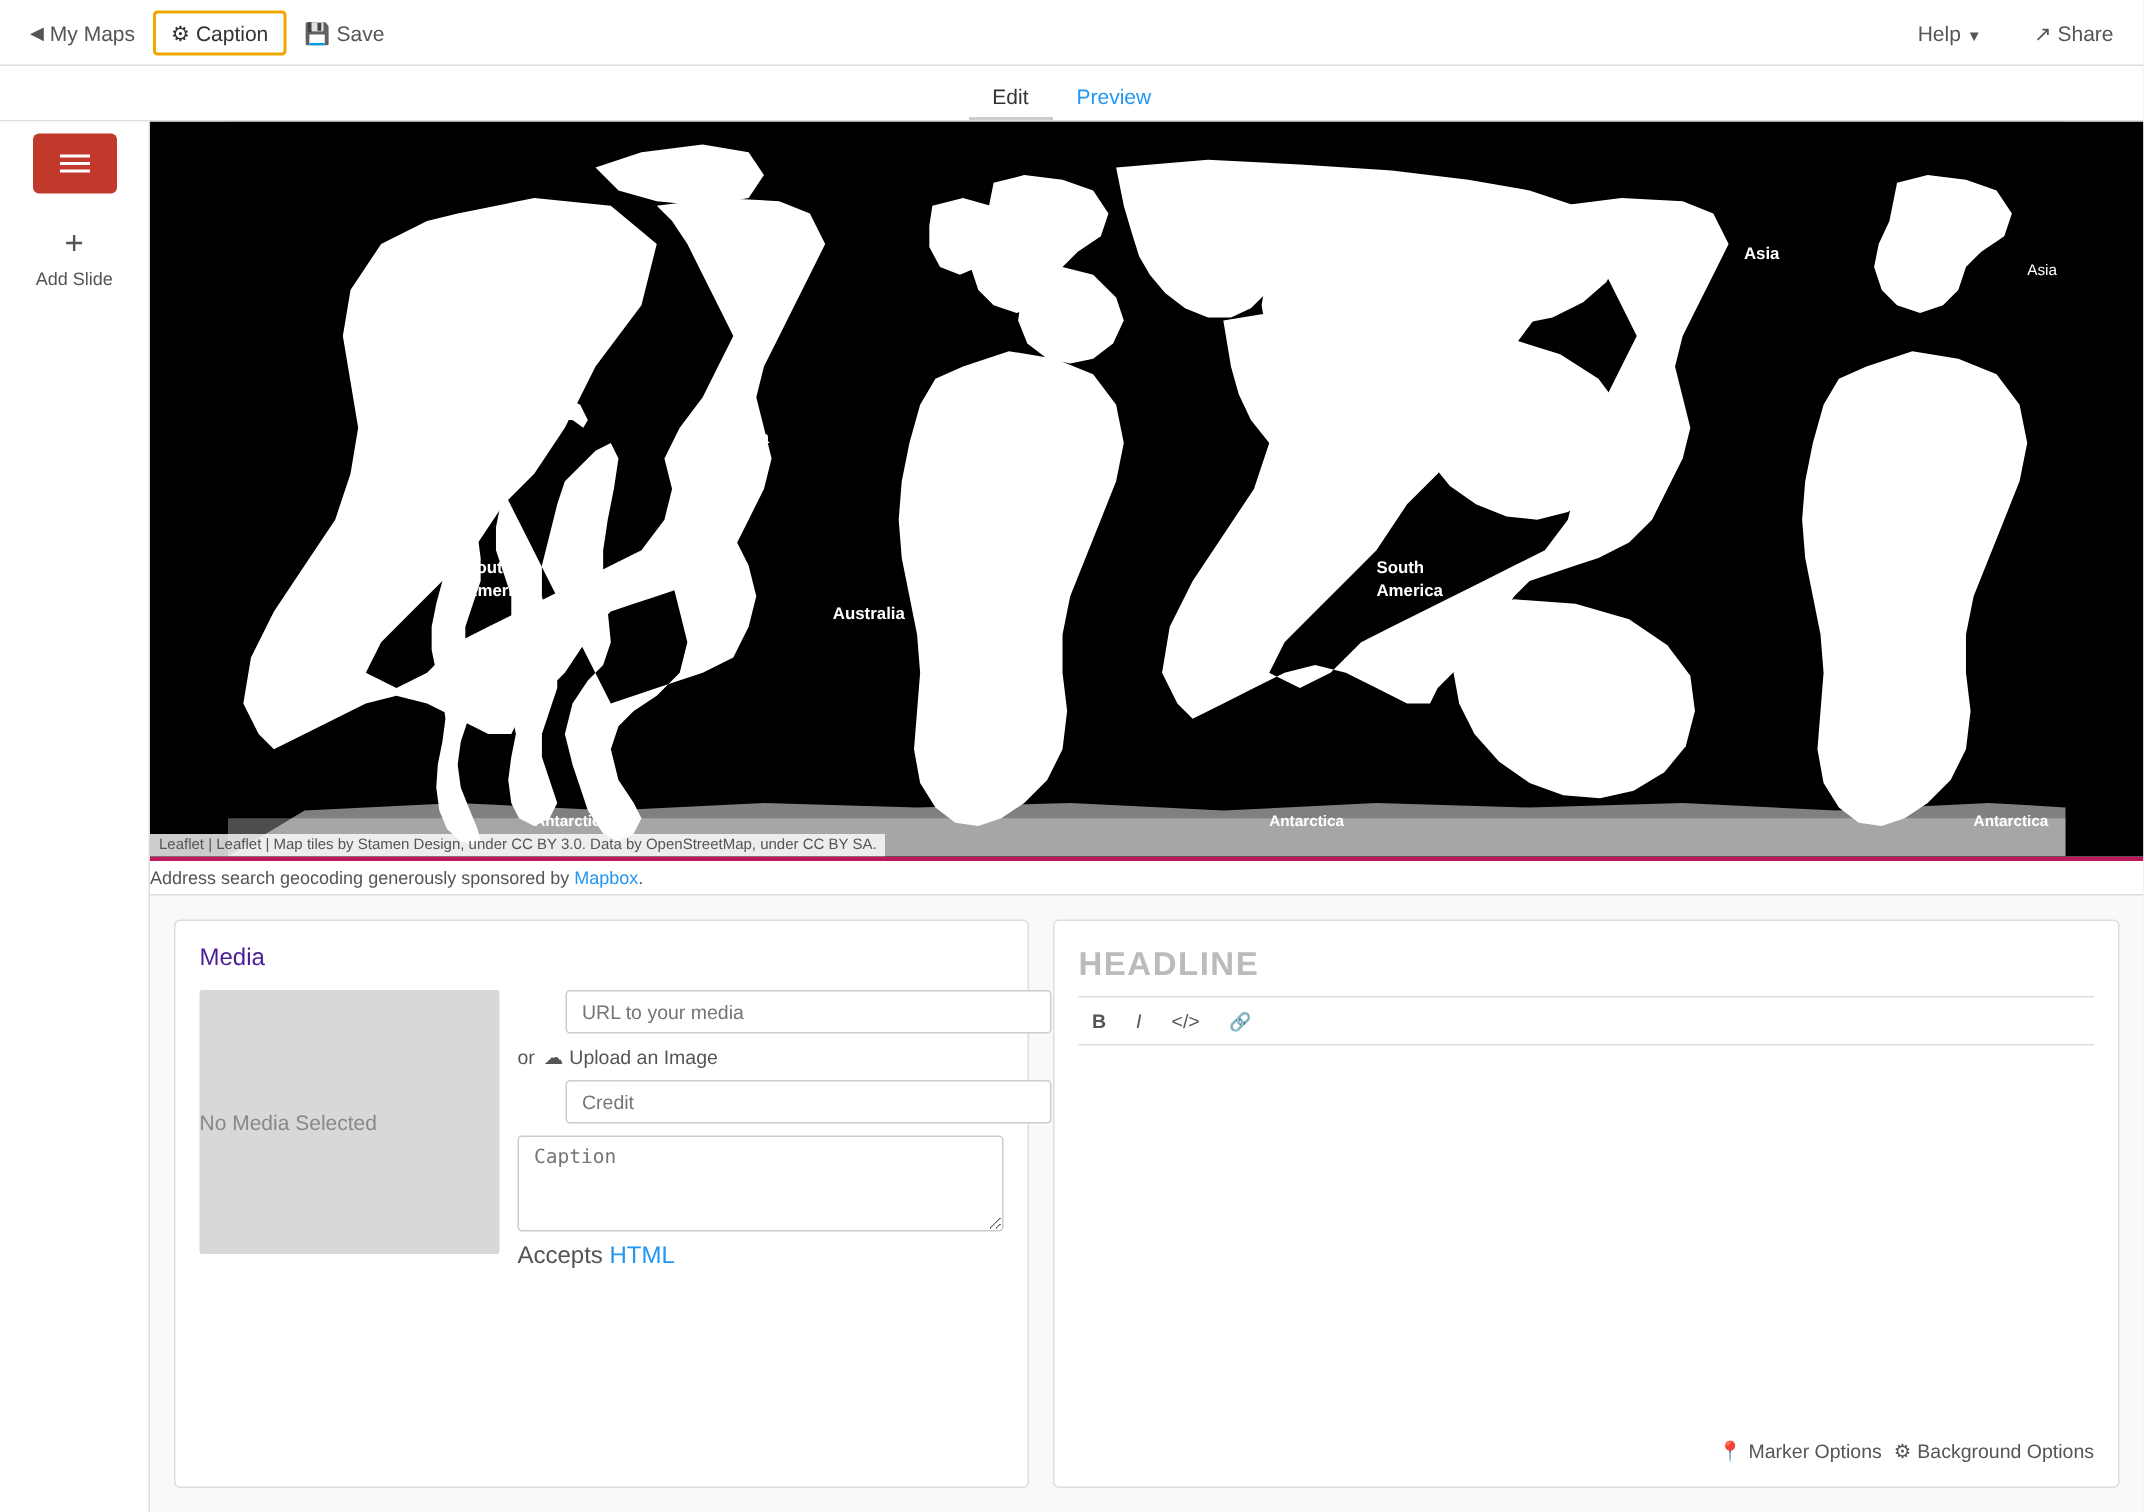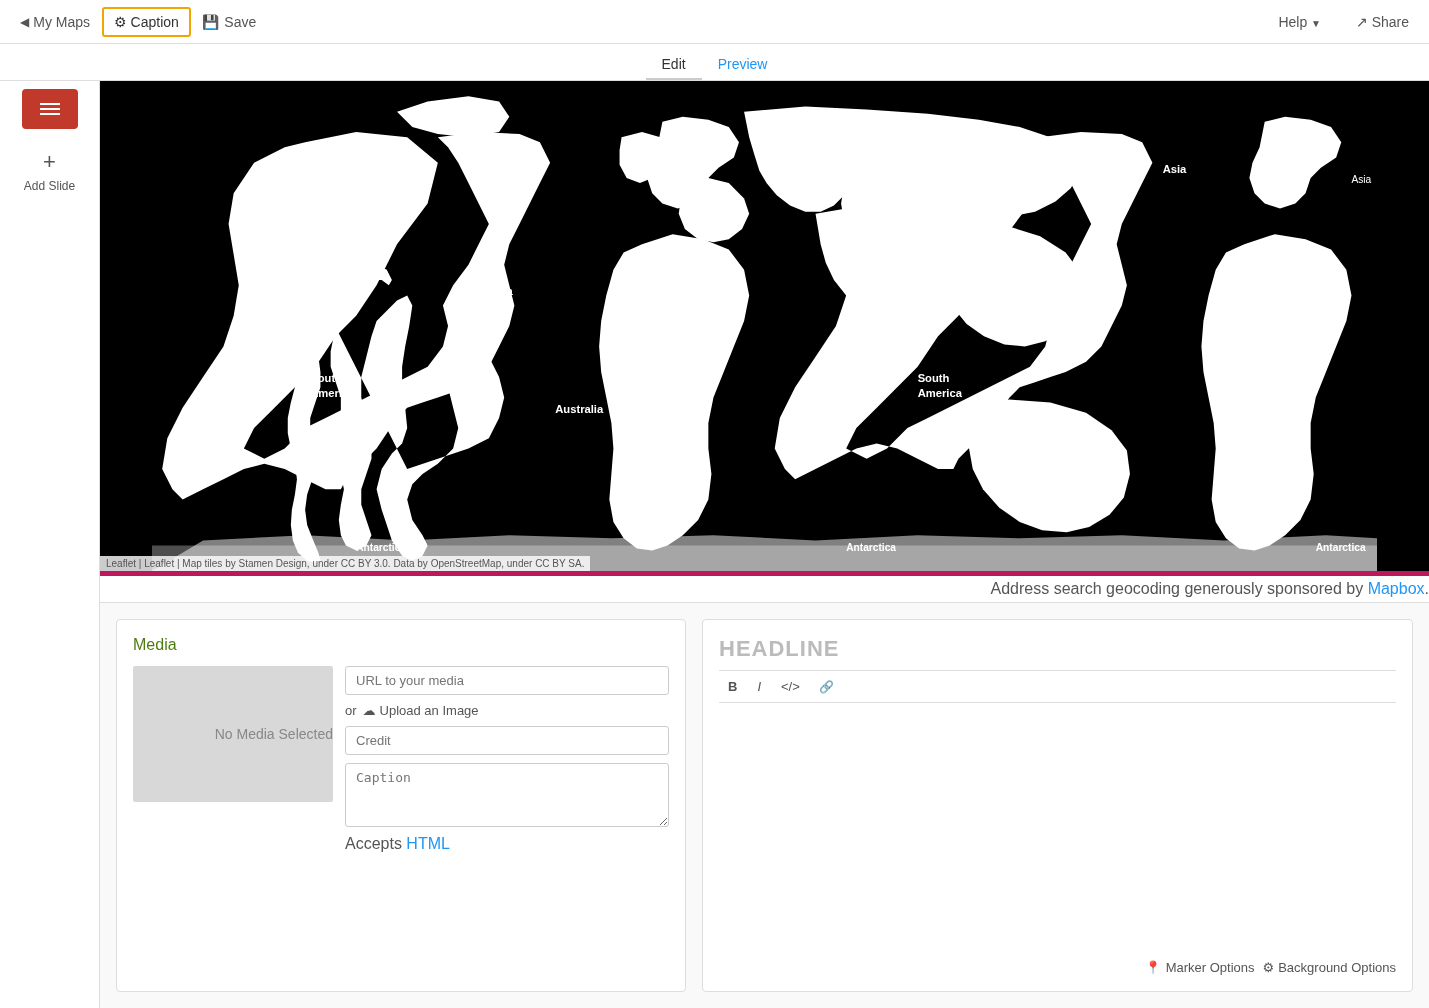--- a/index.html
+++ b/index.html
@@ -97,23 +97,23 @@
     }
     .map-attribution {
       background: rgba(255,255,255,0.8);
       position: absolute;
       bottom: 0; left: 0;
       font-size: 10px; color: #555;
       padding: 2px 6px;
     }
     .address-bar {
       background: #fff;
-      border-top: 5px solid #be185d;
-      text-align: right;
-      font-size: 16px;
+      border-top: 3px solid #be185d;
+      text-align: left;
+      font-size: 12px;
       color: #555;
       padding: 4px 0;
     }
     .address-bar a { color: #2196f3; text-decoration: none; }
 
     
     .bottom-panel {
       display: flex;
       background: #f9f9f9;
       border-top: 1px solid #ddd;
@@ -124,45 +124,46 @@
 
     
     .media-section {
       background: #fff;
       border: 1px solid #ddd;
       border-radius: 4px;
       padding: 16px;
       flex: 0 0 570px;
     }
     .media-section h3 {
-      font-size: 16px; color: #4d7c0f; font-weight: normal; margin-bottom: 12px;
+      font-size: 16px; color: #4c1d95; font-weight: normal; margin-bottom: 12px;
     }
     .media-content {
       display: flex;
       gap: 12px;
     }
     .media-placeholder {
-      width: 200px; height: 136px;
+      width: 200px; height: 176px;
       background: #d8d8d8;
-      display: flex; align-items: center; justify-content: flex-end;
+      display: flex; align-items: center; justify-content: flex-start;
       flex-shrink: 0;
       border-radius: 2px;
     }
     .media-placeholder span { color: #888; font-size: 14px; }
     .media-form {
       flex: 1;
       display: flex;
       flex-direction: column;
       gap: 8px;
     }
     .media-input {
       width: 100%; padding: 6px 10px;
       border: 1px solid #ccc; border-radius: 3px;
       font-size: 13px; color: #999;
       background: #fff;
+      margin-left: 32px;
     }
     .upload-row {
       display: flex; align-items: flex-start; gap: 6px; font-size: 13px; color: #555;
     }
     .upload-btn {
       background: none; border: none; cursor: pointer;
       display: flex; align-items: center; gap: 4px;
       color: #555; font-size: 13px;
     }
     .caption-textarea {

